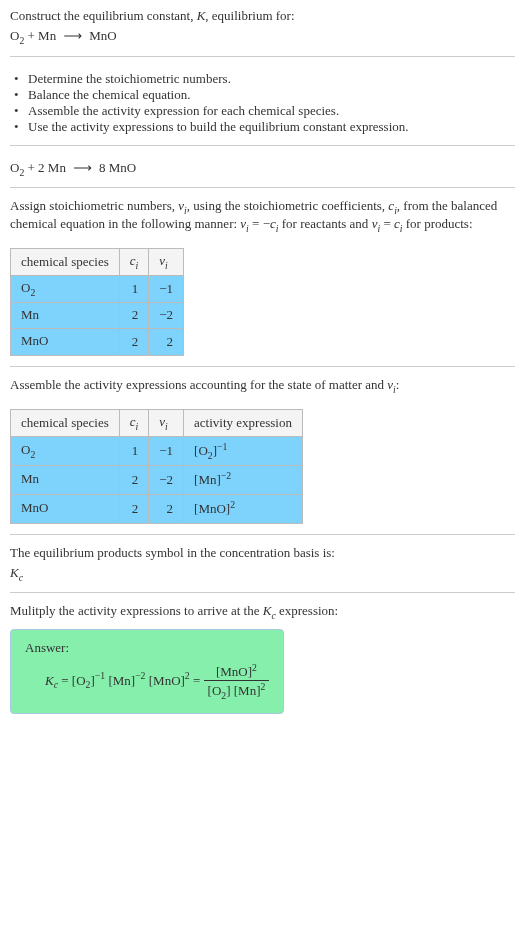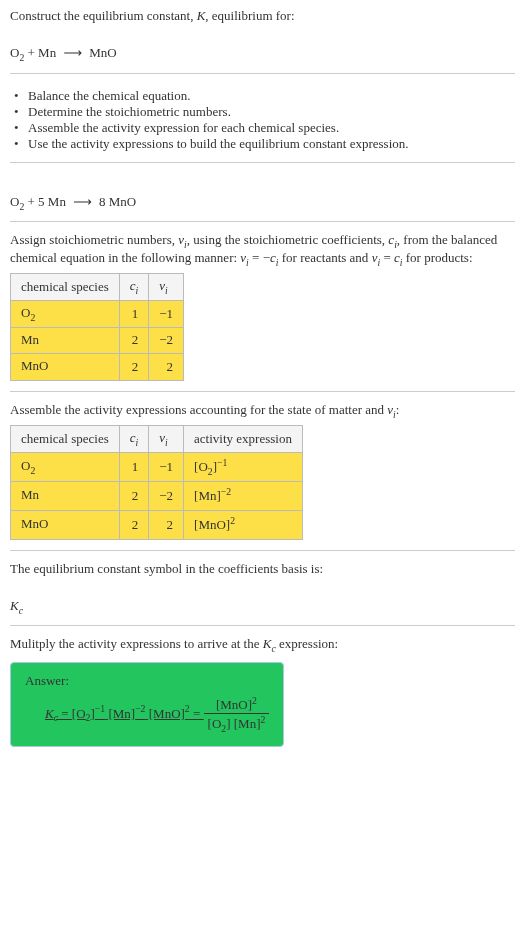--- a/index.html
+++ b/index.html
@@ -22,44 +22,44 @@
   }
   .sub {
     vertical-align: sub;
     font-size: 0.75em;
   }
   .ital {
     font-style: italic;
   }
   table.data {
     border-collapse: collapse;
-    margin-top: 6px;
+    margin-top: 15px;
   }
   table.data td, table.data th {
     border: 1px solid #bbb;
     padding: 4px 10px;
     text-align: left;
     font-weight: normal;
-    background: #fde047;
+    background: #7dd3fc;
   }
   table.data th {
     background: #f4f4f4;
   }
   table.data td.num {
     text-align: right;
   }
   .arrow {
     display: inline-block;
     padding: 0 4px;
   }
   .answer-box {
     display: inline-block;
     border: 1px solid #a8c8e0;
     border-radius: 4px;
-    background: #22c55e;
+    background: #86efac;
     padding: 10px 14px 12px 14px;
   }
   .answer-label {
     margin-bottom: 6px;
   }
   .frac {
     display: inline-block;
     vertical-align: middle;
     text-align: center;
   }
@@ -70,21 +70,21 @@
   }
   .frac .bot {
     display: block;
     padding: 0 4px;
   }
   .sup {
     vertical-align: super;
     font-size: 0.75em;
   }
   .eqline {
-    margin-top: 21px;
+    margin-top: 4px;
   }
   ul.plan {
     margin: 4px 0 0 0;
     padding-left: 18px;
   }
   ul.plan li {
     list-style: none;
     position: relative;
     padding-left: 0;
     margin-left: -18px;
@@ -103,30 +103,30 @@
   <div>
     <span>Construct the equilibrium constant, </span><span class="ital">K</span><span>, equilibrium for:</span>
   </div>
   <div class="eqline">
     <span>O</span><span class="sub">2</span><span> + Mn </span><span class="arrow">⟶</span><span> MnO</span>
   </div>
 </div>
 
 <div class="section">
   <ul class="plan">
+    <li>Determine the stoichiometric numbers.</li>
     <li>Balance the chemical equation.</li>
-    <li>Determine the stoichiometric numbers.</li>
     <li>Assemble the activity expression for each chemical species.</li>
     <li>Use the activity expressions to build the equilibrium constant expression.</li>
   </ul>
 </div>
 
 <div class="section">
   <div class="eqline">
-    <span>O</span><span class="sub">2</span><span> + 5 Mn </span><span class="arrow">⟶</span><span> 8 MnO</span>
+    <span>O</span><span class="sub">2</span><span> + 2 Mn </span><span class="arrow">⟶</span><span> 8 MnO</span>
   </div>
 </div>
 
 <div class="section">
   <div>
     <span>Assign stoichiometric numbers, </span><span class="ital">ν</span><span class="sub ital">i</span><span>, using the stoichiometric coefficients, </span><span class="ital">c</span><span class="sub ital">i</span><span>, from the balanced chemical equation in the following manner: </span><span class="ital">ν</span><span class="sub ital">i</span><span> = −</span><span class="ital">c</span><span class="sub ital">i</span><span> for reactants and </span><span class="ital">ν</span><span class="sub ital">i</span><span> = </span><span class="ital">c</span><span class="sub ital">i</span><span> for products:</span>
   </div>
   <table class="data">
     <tbody>
         <tr>
@@ -181,31 +181,31 @@
       <td><span>MnO</span><span class="sub"></span></td>
       <td class="num">2</td>
       <td class="num">2</td>
       <td><span>[MnO</span><span class="sub"></span><span>]</span><span class="sup">2</span></td>
     </tr>
   </tbody>
     </table>
 </div>
 
 <div class="section">
-  <div>The equilibrium constant symbol in the coefficients basis is:</div>
+  <div>The equilibrium products symbol in the concentration basis is:</div>
   <div class="eqline">
     <span class="ital">K</span><span class="sub ital">c</span>
   </div>
 </div>
 
 <div class="section">
   <div>
     <span>Mulitply the activity expressions to arrive at the </span><span class="ital">K</span><span class="sub ital">c</span><span> expression:</span>
   </div>
   <div style="margin-top:8px">
     <div class="answer-box">
       <div class="answer-label">Answer:</div>
-      <div style="padding-left:20px;text-decoration:underline;">
+      <div style="padding-left:20px;">
         <span class="ital">K</span><span class="sub ital">c</span><span> = </span><span>[O</span><span class="sub">2</span><span>]</span><span class="sup">−1</span><span> [Mn]</span><span class="sup">−2</span><span> [MnO]</span><span class="sup">2</span><span> = </span><span class="frac"><span class="top"><span>[MnO]</span><span class="sup">2</span></span><span class="bot"><span>[O</span><span class="sub">2</span><span>] [Mn]</span><span class="sup">2</span></span></span>
       </div>
     </div>
   </div>
 </div>
 
 </body></html>

